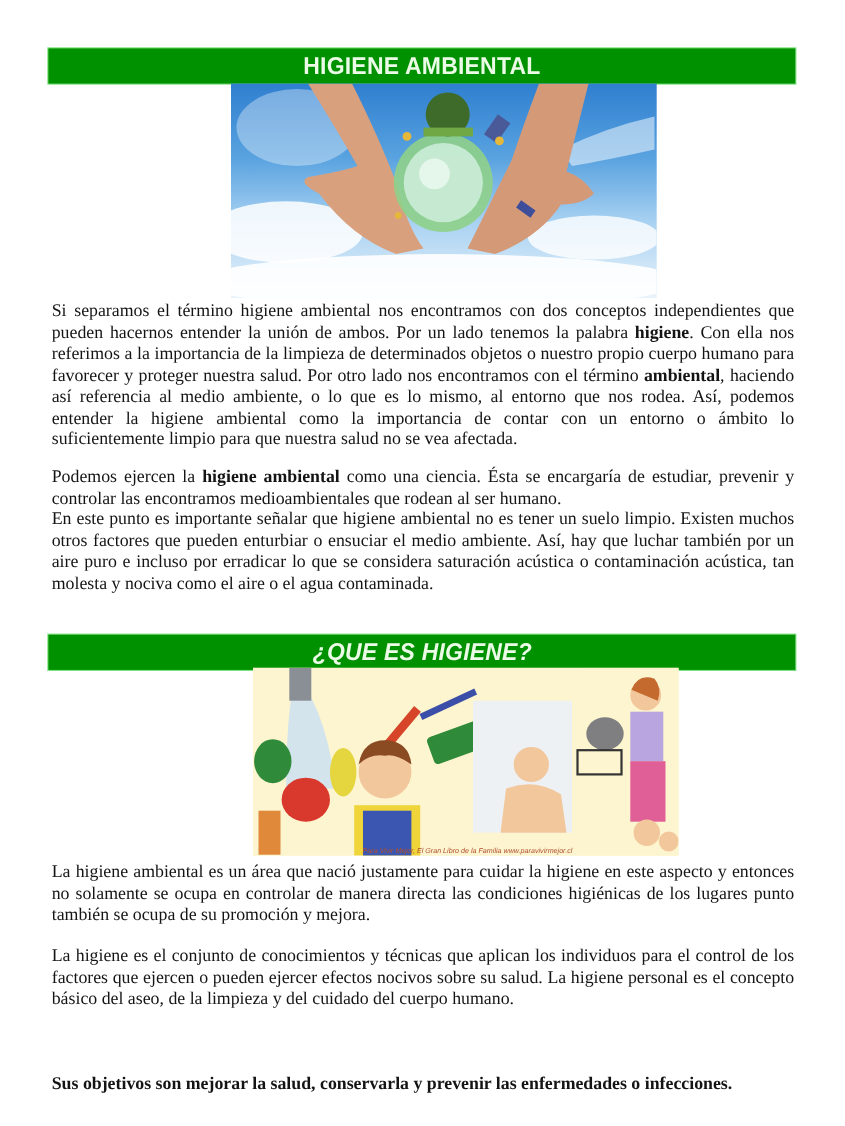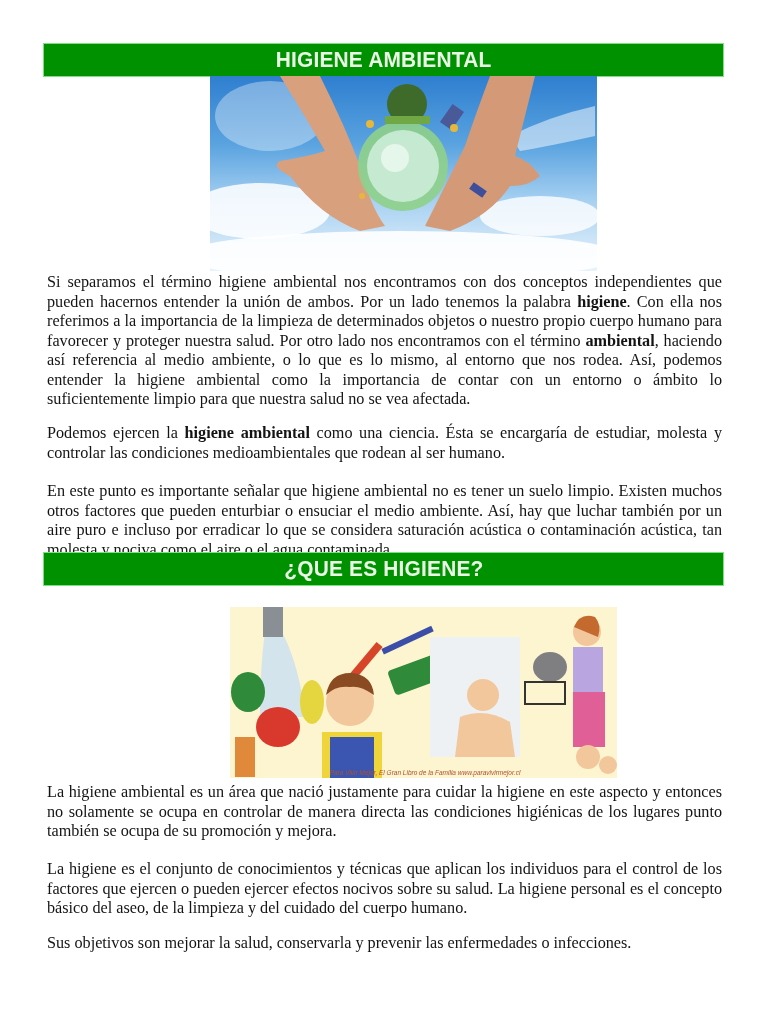--- a/index.html
+++ b/index.html
@@ -5,36 +5,36 @@
     html, body { margin: 0; padding: 0; background: #ffffff; }
     body { width: 768px; height: 1024px; position: relative; overflow: hidden;
            font-family: "Liberation Serif", "DejaVu Serif", serif; color: #141414; }
     .banner { position: absolute; left: 44px; width: 679px; height: 32px;
               background: #009100; box-shadow: 0 0 0 1px #7ee07e;
               display: flex; align-items: center; justify-content: center; }
     .banner span { font-family: "Liberation Sans", "DejaVu Sans", sans-serif;
                    font-weight: bold; font-size: 22px; color: #eafbe6; letter-spacing: 0.2px;
                    transform: scaleX(0.95); }
     #banner1 { top: 44px; }
-    #banner2 { top: 553px; }
+    #banner2 { top: 577px; font-style: italic; }
 
     .pic { position: absolute; overflow: hidden; }
     #img1 { left: 210px; top: 76px; width: 387px; height: 195px;
             background: linear-gradient(180deg, #2f7fd0 0%, #5aa3e0 35%, #a9d2f2 65%, #e9f3fb 100%); }
     #img2 { left: 230px; top: 607px; width: 387px; height: 171px; background: #fdf5cf; }
 
     .text { position: absolute; left: 47px; width: 675px; font-size: 16.2px; line-height: 19.5px;
             text-align: justify; margin: 0; }
     .text b { font-weight: bold; }
     #p1 { top: 273px; }
     #p2 { top: 424px; }
-    #p3 { top: 482px; }
+    #p3 { top: 462px; }
     #p4 { top: 783px; }
     #p5 { top: 860px; }
-    #p6 { top: 934px; font-weight: normal; text-align: left; }
+    #p6 { top: 976px; font-weight: bold; text-align: left; }
   </style>
 </head>
 <body>
 
 <div id="banner1" class="banner">
   <span>HIGIENE AMBIENTAL</span>
 </div>
 
 <div id="img1" class="pic">
   <svg width="387" height="195" viewBox="0 0 387 195">
@@ -53,21 +53,21 @@
     <rect x="235" y="30" width="14" height="22" fill="#4a5a98" transform="rotate(35 242 41)"></rect>
     <rect x="260" y="110" width="16" height="8" fill="#3f4e9a" transform="rotate(35 268 114)"></rect>
     <circle cx="160" cy="48" r="4" fill="#e5b83a"></circle>
     <circle cx="244" cy="52" r="4" fill="#e5b83a"></circle>
     <circle cx="152" cy="120" r="3" fill="#e5b83a"></circle>
   </svg>
 </div>
 
 <p id="p1" class="text"><span>Si separamos el término higiene ambiental nos encontramos con dos conceptos independientes que pueden hacernos entender la unión de ambos. Por un lado tenemos la palabra </span><b>higiene</b><span>. Con ella nos referimos a la importancia de la limpieza de determinados objetos o nuestro propio cuerpo humano para favorecer y proteger nuestra salud. Por otro lado nos encontramos con el término </span><b>ambiental</b><span>, haciendo así referencia al medio ambiente, o lo que es lo mismo, al entorno que nos rodea. Así, podemos entender la higiene ambiental como la importancia de contar con un entorno o ámbito lo suficientemente limpio para que nuestra salud no se vea afectada.</span></p>
 
-<p id="p2" class="text"><span>Podemos ejercen la </span><b>higiene ambiental</b><span> como una ciencia. Ésta se encargaría de estudiar, molesta y controlar las condiciones medioambientales que rodean al ser humano.</span></p>
+<p id="p2" class="text"><span>Podemos ejercen la </span><b>higiene ambiental</b><span> como una ciencia. Ésta se encargaría de estudiar, prevenir y controlar las encontramos medioambientales que rodean al ser humano.</span></p>
 
 <p id="p3" class="text"><span>En este punto es importante señalar que higiene ambiental no es tener un suelo limpio. Existen muchos otros factores que pueden enturbiar o ensuciar el medio ambiente. Así, hay que luchar también por un aire puro e incluso por erradicar lo que se considera saturación acústica o contaminación acústica, tan molesta y nociva como el aire o el agua contaminada.</span></p>
 
 <div id="banner2" class="banner">
   <span>¿QUE ES HIGIENE?</span>
 </div>
 
 <div id="img2" class="pic">
   <svg width="387" height="171" viewBox="0 0 387 171">
     <path d="M35 0 L52 0 L52 25 Q70 60 75 110 L30 110 Q30 60 35 25 Z" fill="#cfe2ef" opacity="0.9"></path>

